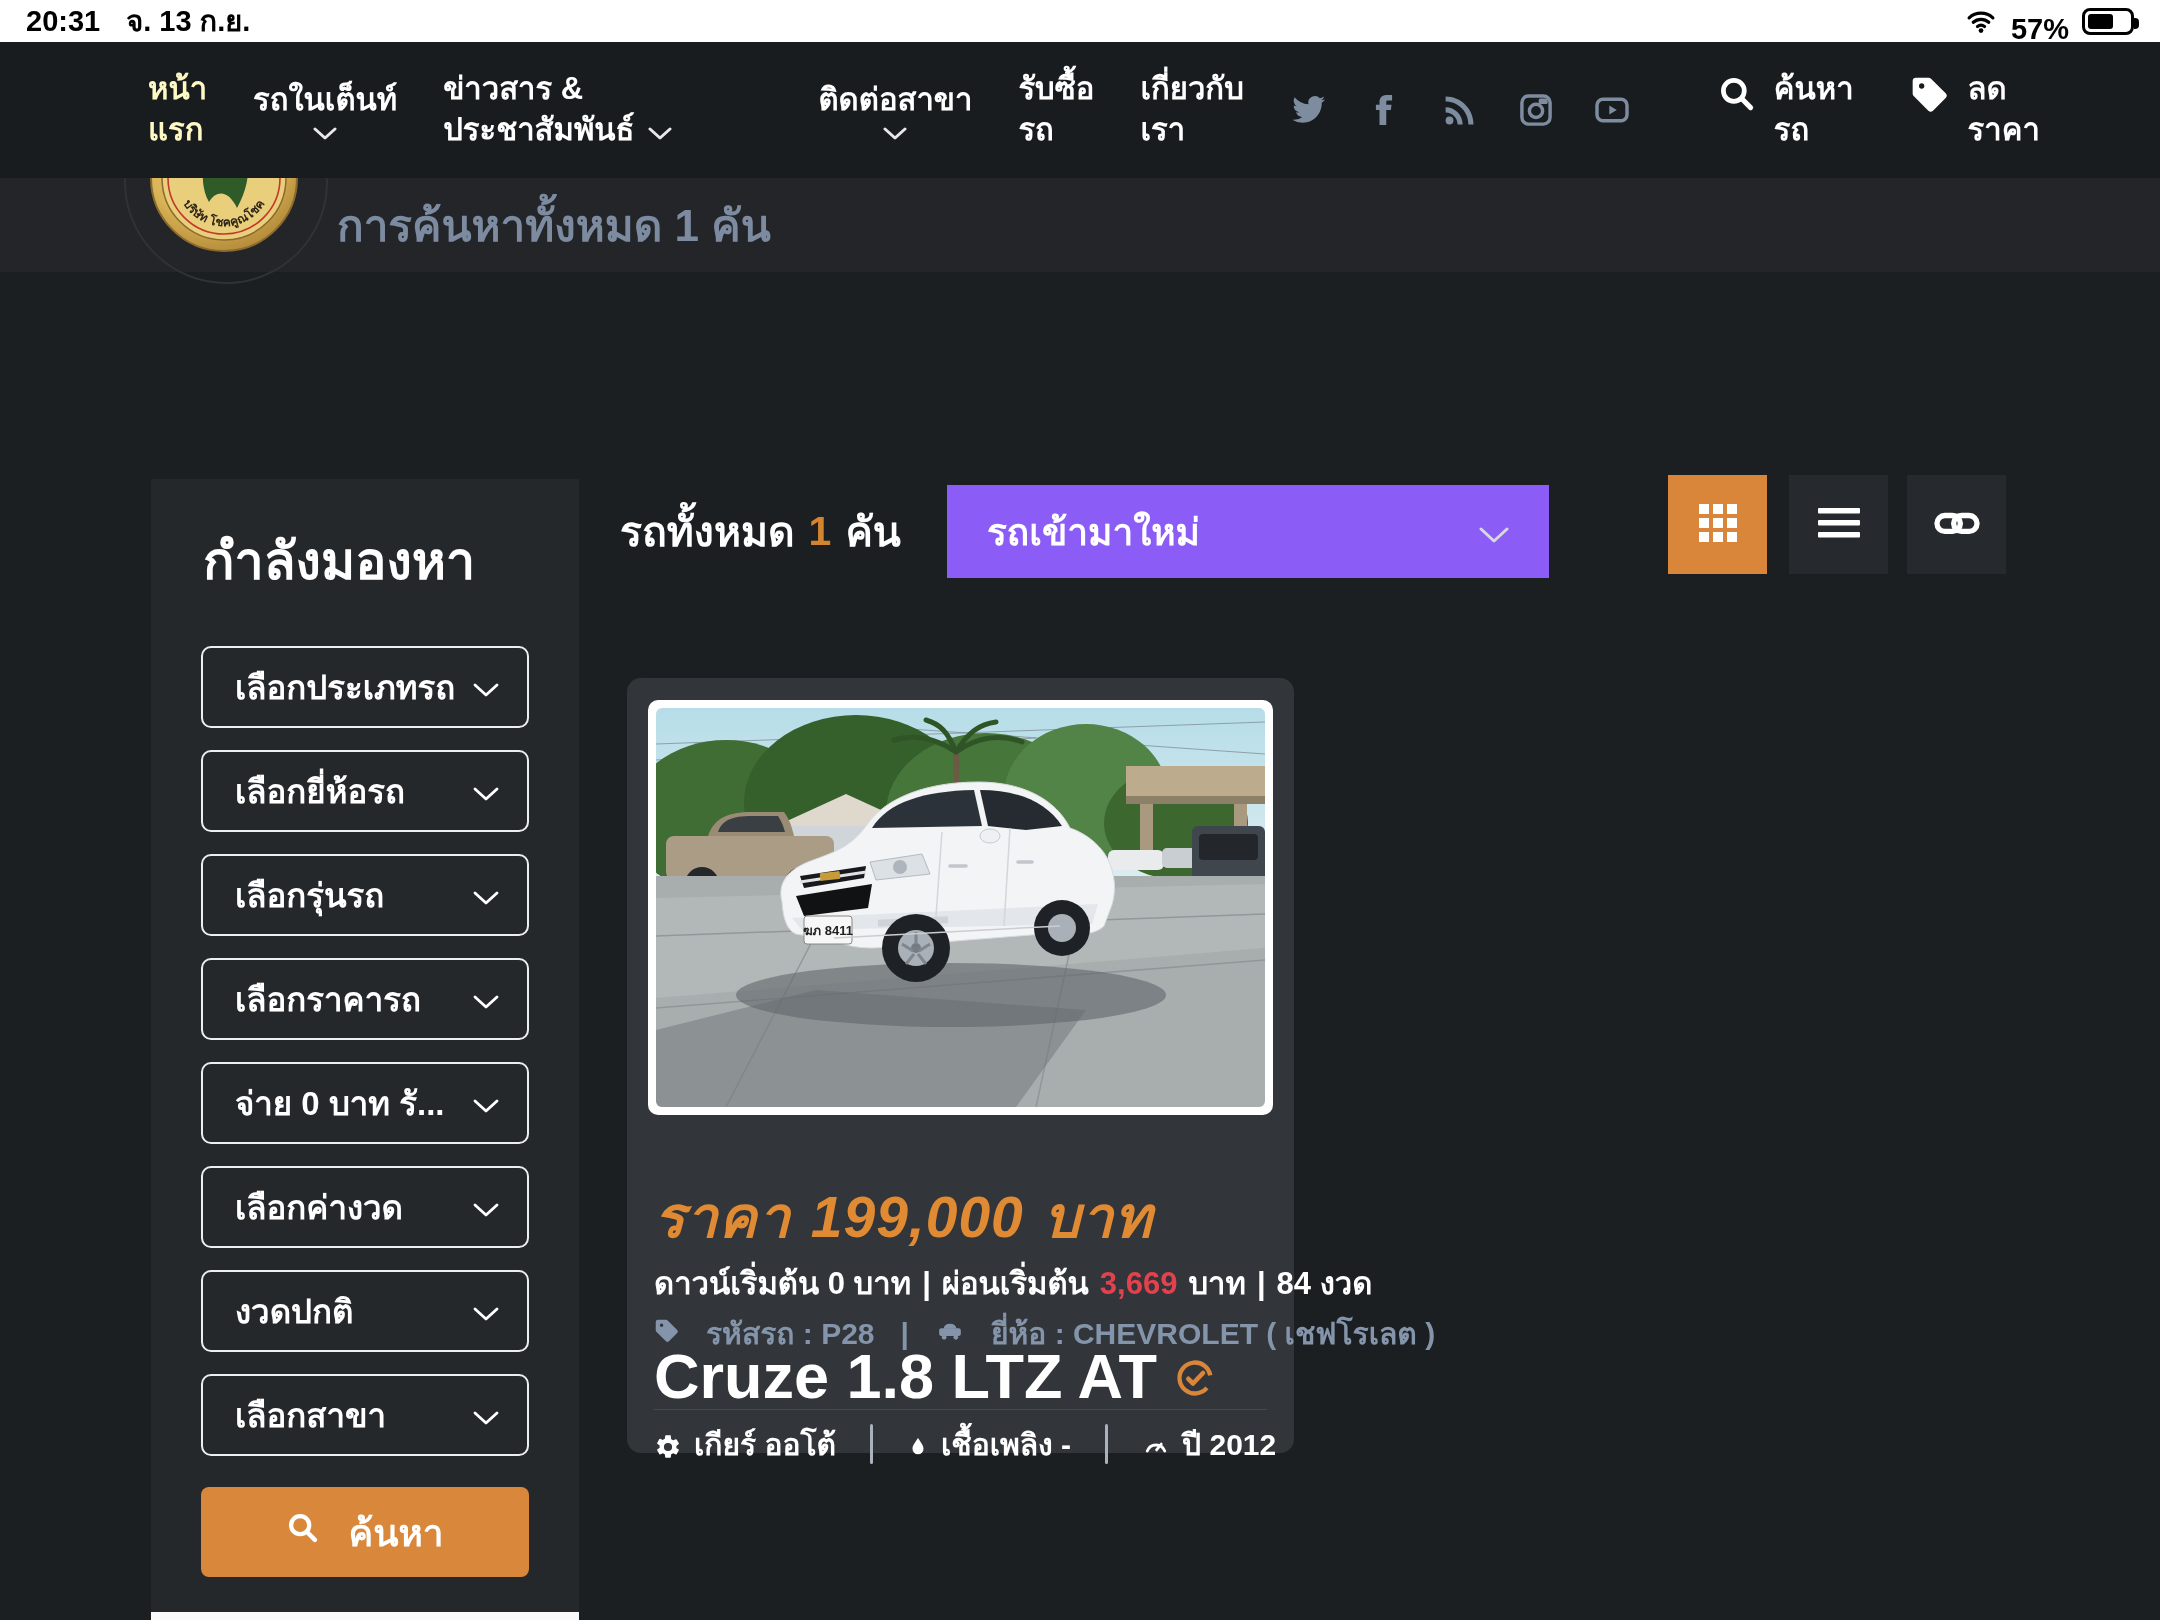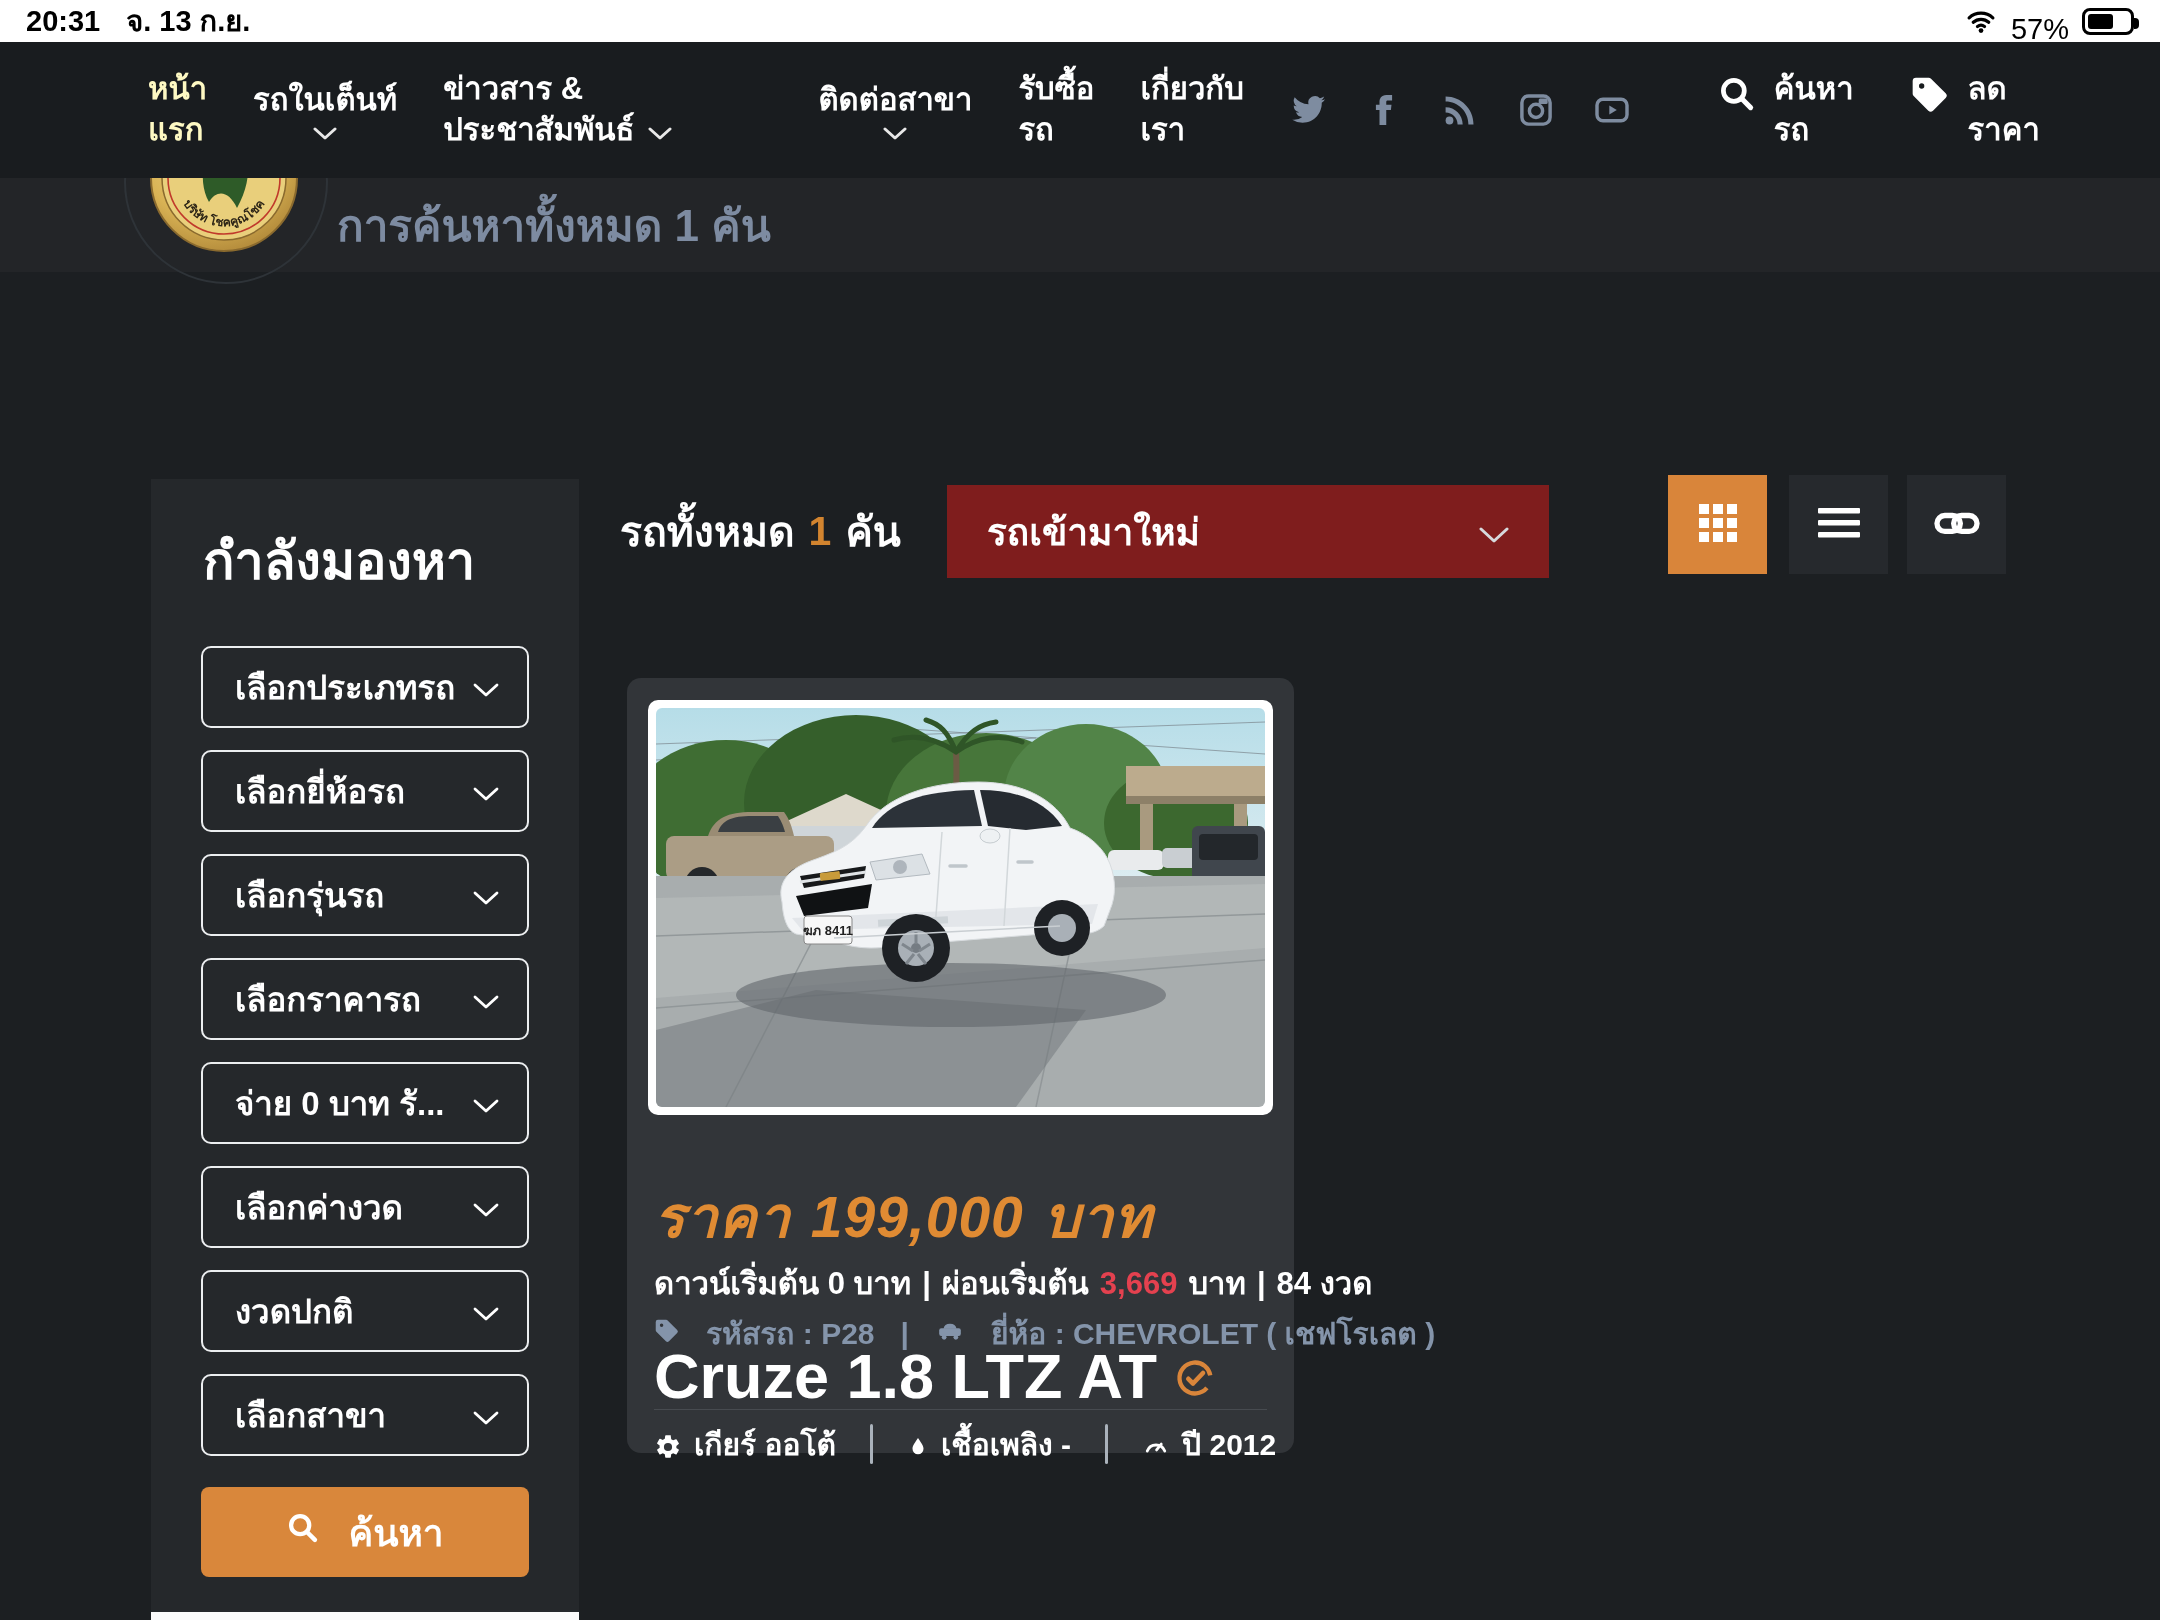--- a/index.html
+++ b/index.html
@@ -6,21 +6,21 @@
   body{
     width:2160px;height:1620px;position:relative;overflow:hidden;
     background:#1c1f22;font-family:"Liberation Sans",sans-serif;
     -webkit-font-smoothing:antialiased;
   }
   
   .statusbar{position:absolute;top:0;left:0;right:0;height:42px;background:#ffffff;color:#000;
     display:flex;align-items:center;padding:0 26px;box-sizing:border-box;font-size:29px;font-weight:700;z-index:30;}
   .sb-date{margin-left:26px;font-weight:600;}
   .sb-right{margin-left:auto;display:flex;align-items:center;gap:13px;}
-  .sb-batt-pct{font-weight:400;margin-top:16px;}
+  .sb-batt-pct{font-weight:700;margin-top:16px;}
   .bat{width:52px;height:27px;border:3px solid #000;border-radius:8px;position:relative;box-sizing:border-box;}
   .bat-fill{position:absolute;left:3px;top:3px;bottom:3px;width:25px;background:#000;border-radius:3px;}
   .bat-nub{position:absolute;right:-8px;top:7px;width:5px;height:11px;background:#000;border-radius:0 4px 4px 0;}
   
   .navbar{position:absolute;top:42px;left:0;right:0;height:136px;background:#191c1f;z-index:20;
     display:flex;align-items:center;padding:0 150px 0 148px;box-sizing:border-box;}
   .nav-item{display:flex;flex-direction:column;justify-content:center;color:#fff;font-size:31px;font-weight:700;
     line-height:1.32;margin-right:46px;cursor:pointer;white-space:nowrap;}
   .nav-item.active{color:#fef9c3;}
   .chev-row{display:flex;justify-content:center;margin-top:6px;}
@@ -47,21 +47,21 @@
   .filters{position:absolute;left:50px;top:167px;width:328px;}
   .filter-box{height:82px;border:2px solid #eceef0;border-radius:10px;margin-bottom:22px;
     display:flex;align-items:center;justify-content:space-between;
     padding:0 28px 0 32px;color:#fff;font-size:33px;font-weight:600;box-sizing:border-box;cursor:pointer;white-space:nowrap;}
   .search-btn{position:absolute;left:50px;top:1008px;width:328px;height:90px;background:#d9873b;border-radius:8px;
     display:flex;align-items:center;justify-content:center;gap:28px;color:#fff;font-size:37px;font-weight:700;cursor:pointer;}
   
   .total{position:absolute;left:620px;top:485px;height:93px;display:flex;align-items:center;gap:14px;
     font-size:41px;font-weight:700;color:#fff;}
   .total .count{color:#d2842f;}
-  .sort-box{position:absolute;left:947px;top:485px;width:602px;height:93px;background:#7f1d1d;
+  .sort-box{position:absolute;left:947px;top:485px;width:602px;height:93px;background:#8b5cf6;
     display:flex;align-items:center;justify-content:space-between;padding:0 40px;box-sizing:border-box;
     color:#fff;font-size:37px;font-weight:700;cursor:pointer;}
   .view-btn{position:absolute;top:475px;width:99px;height:99px;display:flex;align-items:center;justify-content:center;
     background:#26292d;cursor:pointer;}
   .view-btn.grid{left:1668px;background:#d9853a;}
   .view-btn.list{left:1789px;}
   .view-btn.link{left:1907px;}
   
   .card{position:absolute;left:627px;top:678px;width:667px;height:775px;background:#323539;border-radius:14px;cursor:pointer;}
   .photo-frame{position:absolute;left:21px;top:22px;width:625px;height:415px;background:#ffffff;border-radius:10px;

